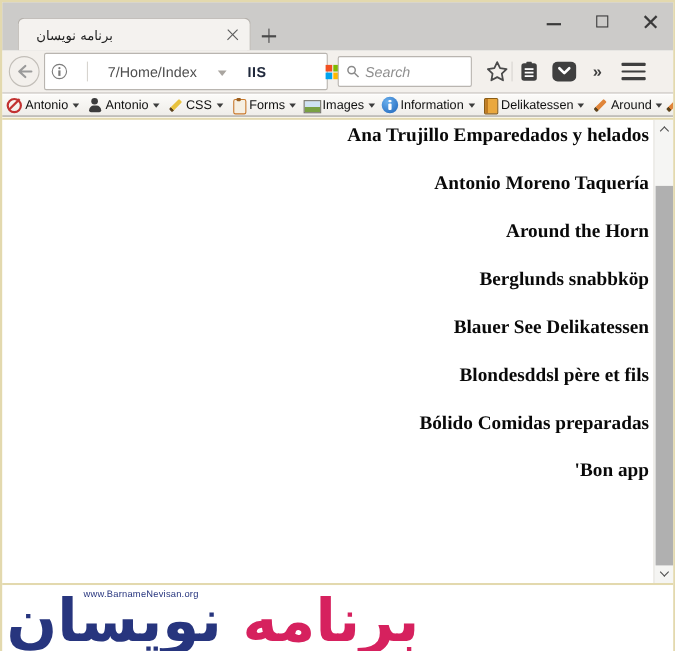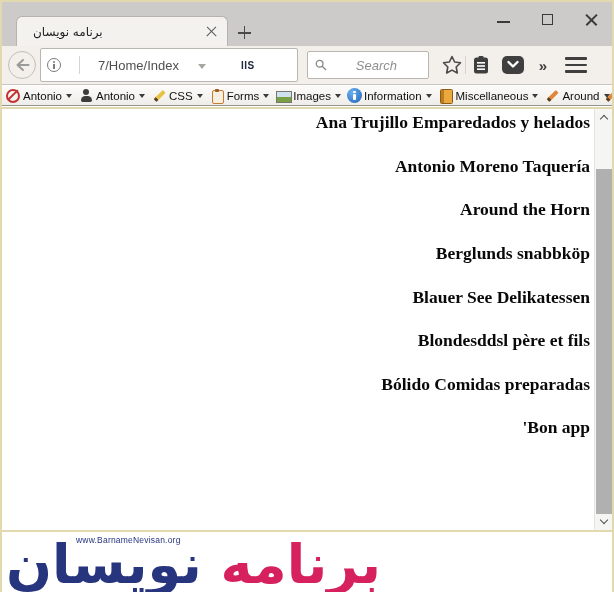--- a/index.html
+++ b/index.html
@@ -54,28 +54,28 @@
     display:flex;align-items:center;justify-content:center;margin-right:4px;}
   .urlbar{width:258px;height:28px;background:#fff;border:1px solid #b9b5b0;border-radius:2px;flex:none;
     display:flex;align-items:center;padding:16px 6px;gap:18px;}
   .info-glyph{position:relative;width:14px;height:14px;border:1.4px solid #7b7b7b;border-radius:50%;flex:none;}
   .info-glyph::before{content:"";position:absolute;left:4.6px;top:2px;width:2px;height:2px;border-radius:50%;background:#7b7b7b;}
   .info-glyph::after{content:"";position:absolute;left:4.6px;top:5.2px;width:2px;height:4.6px;background:#7b7b7b;}
   .vsep{width:1px;height:18px;background:#d7d4cf;flex:none;}
   .url-text{font-size:13px;color:#4f4f4f;white-space:nowrap;flex:none;}
   .drop-caret{width:0;height:0;border-left:4px solid transparent;border-right:4px solid transparent;
     border-top:5px solid #a9a5a0;flex:none;margin:2px 1px 0 1px;}
-  .site-label{font-weight:bold;font-size:10px;color:#20293c;letter-spacing:.5px;flex:none;margin-left:16px;}
+  .site-label{font-weight:bold;font-size:13px;color:#20293c;letter-spacing:.5px;flex:none;}
   .mslogo{width:13px;height:13px;display:grid;grid-template-columns:6px 6px;grid-template-rows:6px 6px;gap:1px;flex:none;}
   .mslogo i{display:block;}
   .ms1{background:#f25022;} .ms2{background:#7fba00;} .ms3{background:#00a4ef;} .ms4{background:#ffb900;}
   .reload-btn{margin-left:auto;display:flex;align-items:center;flex:none;gap:6px;}
   .searchbar{width:122px;height:28px;background:#fff;border:1px solid #b9b5b0;border-radius:2px;flex:none;
     display:flex;align-items:center;gap:5px;padding:0 7px;margin-left:9px;}
-  .searchbar input{border:none;outline:none;width:100%;font-size:13px;font-family:"Liberation Sans",sans-serif;color:#333;background:transparent;padding:0;text-align:center;}
+  .searchbar input{border:none;outline:none;width:100%;font-size:13px;font-family:"Liberation Sans",sans-serif;color:#333;background:transparent;padding:0;}
   .searchbar input::placeholder{font-style:italic;color:#8f8f8f;}
   .nav-actions{display:flex;align-items:center;margin-left:10px;}
   .act-btn{height:32px;display:flex;align-items:center;justify-content:center;}
   .w26{width:26px;} .w30{width:30px;} .w34{width:34px;} .w40{width:40px;}
   .overflow-glyph{font-size:15px;font-weight:bold;color:#3f3f3f;line-height:1;}
   .menu-glyph{display:flex;flex-direction:column;gap:3.5px;}
   .menu-glyph i{display:block;width:22px;height:2.8px;background:#3f3f3f;border-radius:1px;}
 
   
   .devbar{position:absolute;left:2px;top:86px;width:610px;height:20px;
@@ -265,21 +265,21 @@
       <span>Images</span>
       <span class="dcaret"></span>
     </span>
     <span class="dev-item">
       <span class="dicon di-information"></span>
       <span>Information</span>
       <span class="dcaret"></span>
     </span>
     <span class="dev-item">
       <span class="dicon di-miscellaneous"></span>
-      <span>Miscellaneous</span>
+      <span>Delikatessen</span>
       <span class="dcaret"></span>
     </span>
     <span class="dev-item">
       <span class="dicon di-outline"></span>
       <span>Around</span>
       <span class="dcaret"></span>
     </span>
     <span class="dicon di-pencil-edge edge-pencil"></span>
 </div>
 <div class="devbar-tanline"></div>

